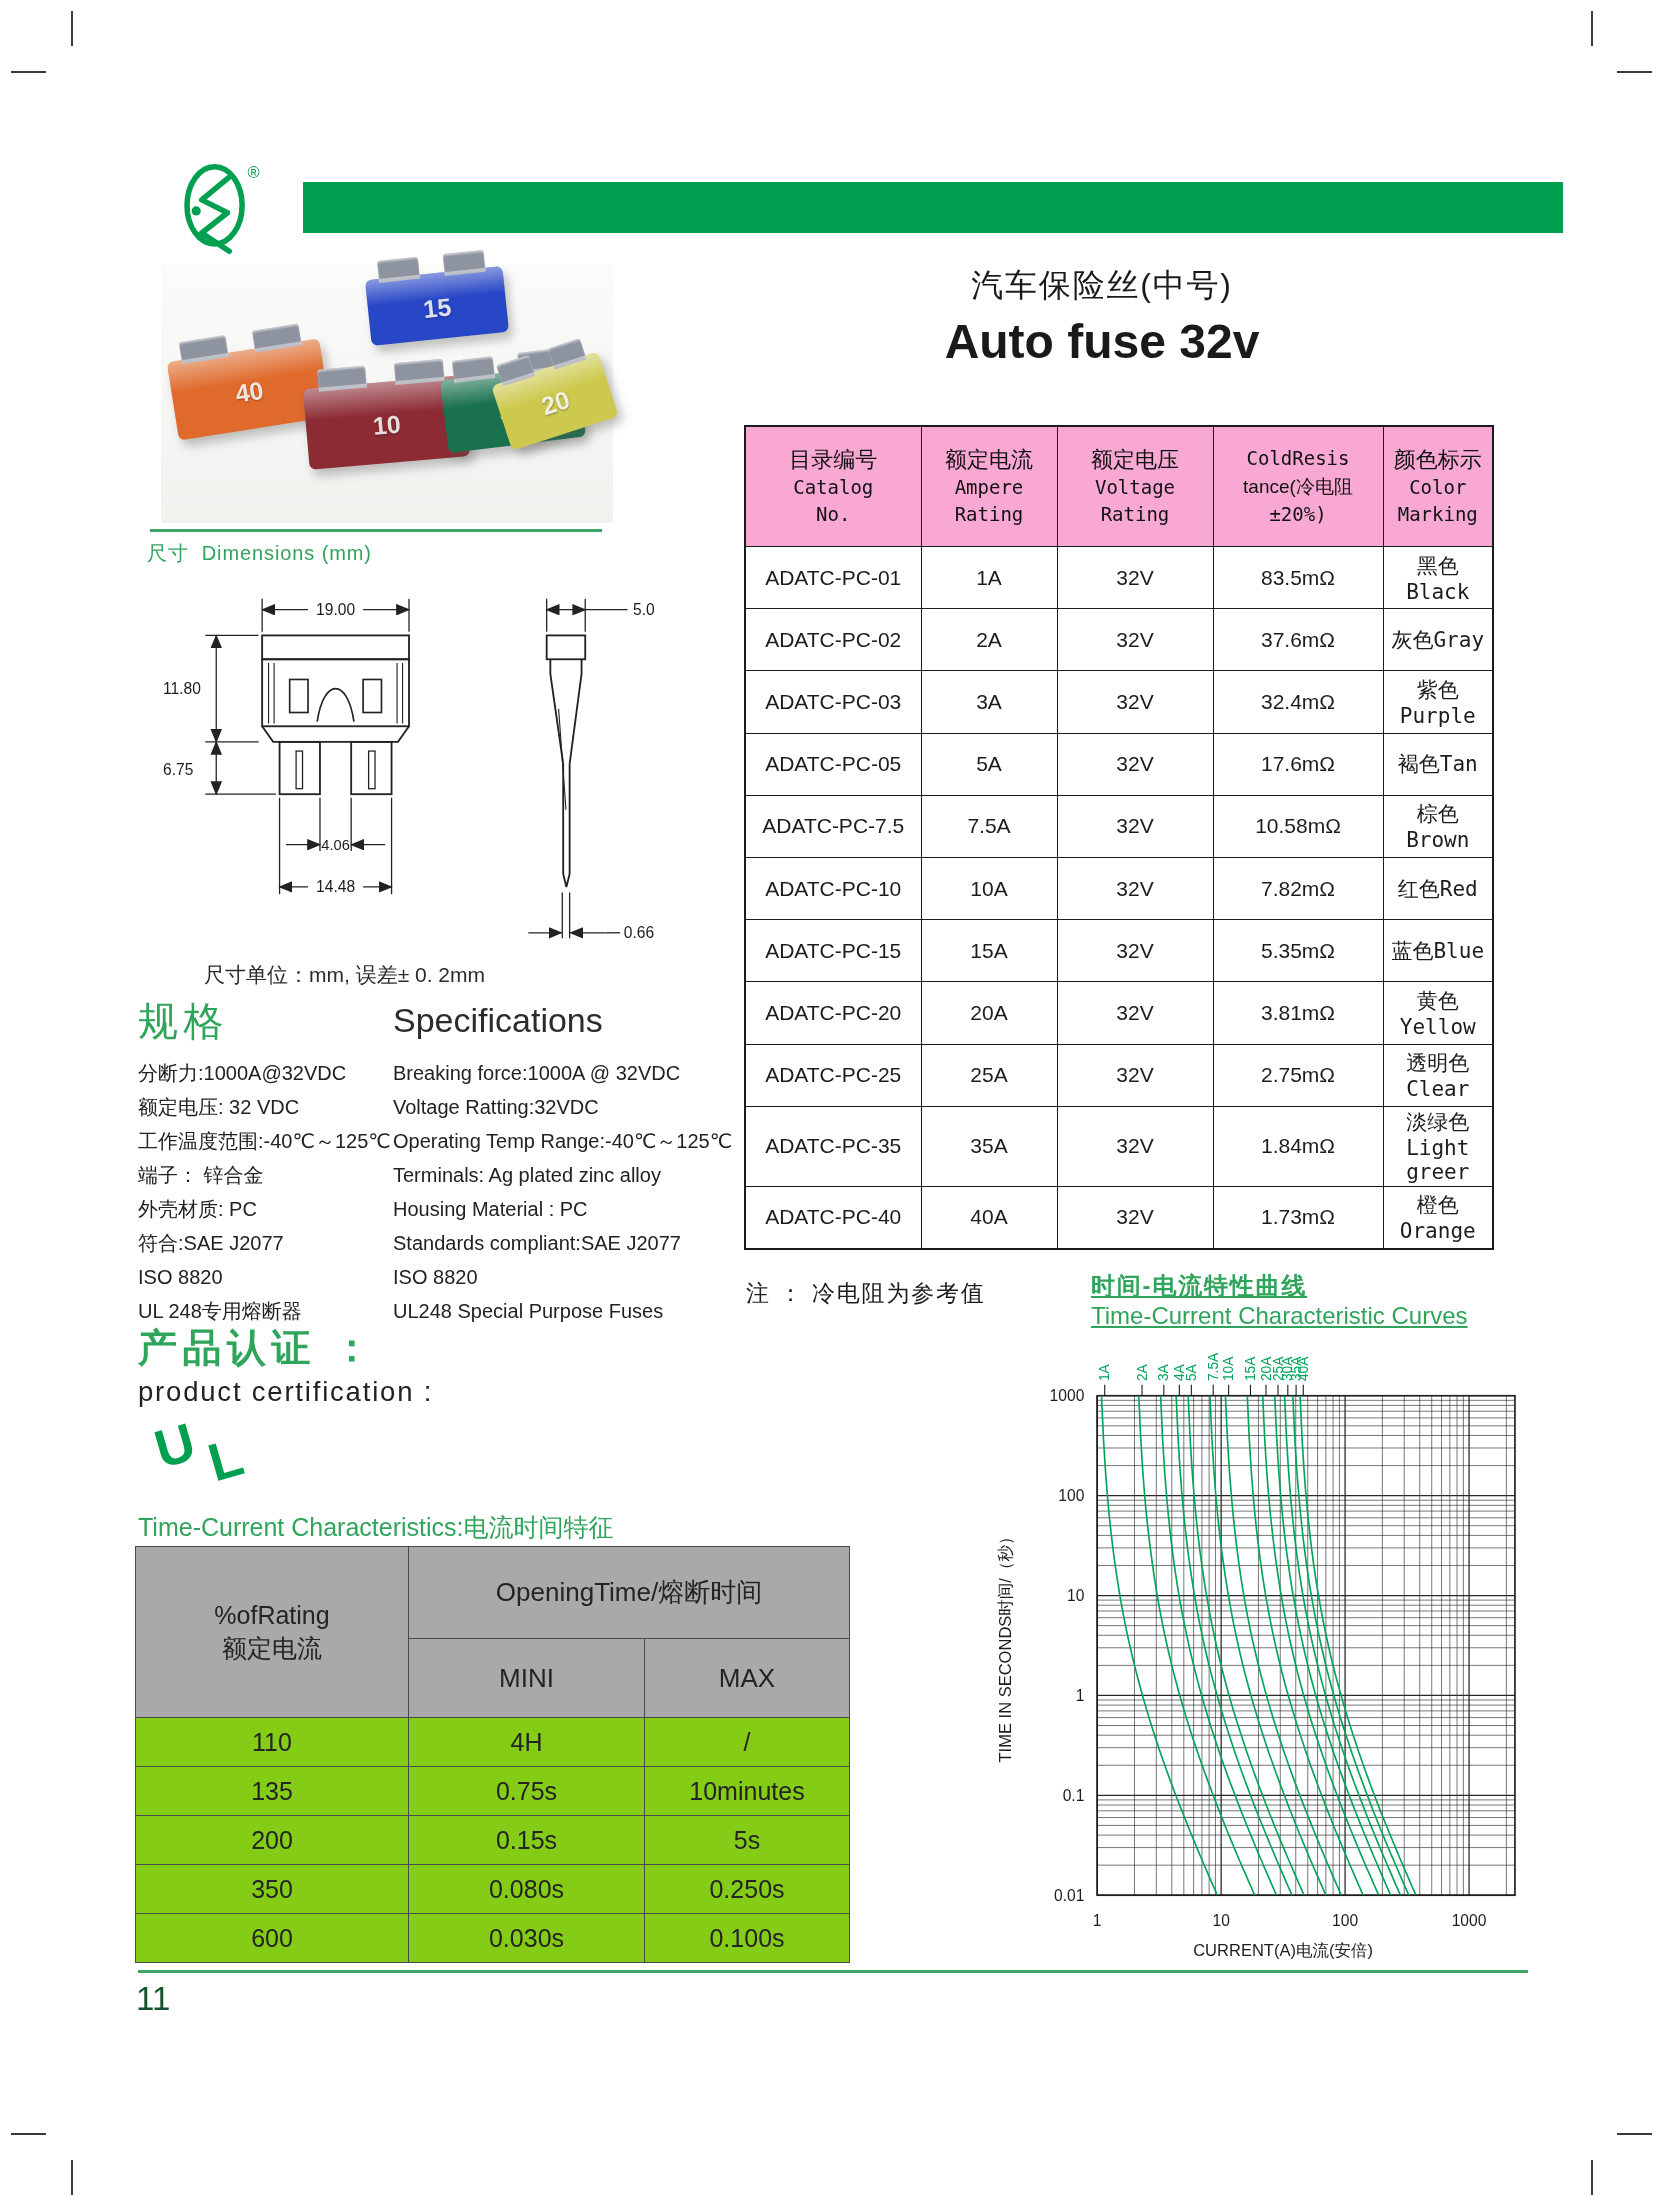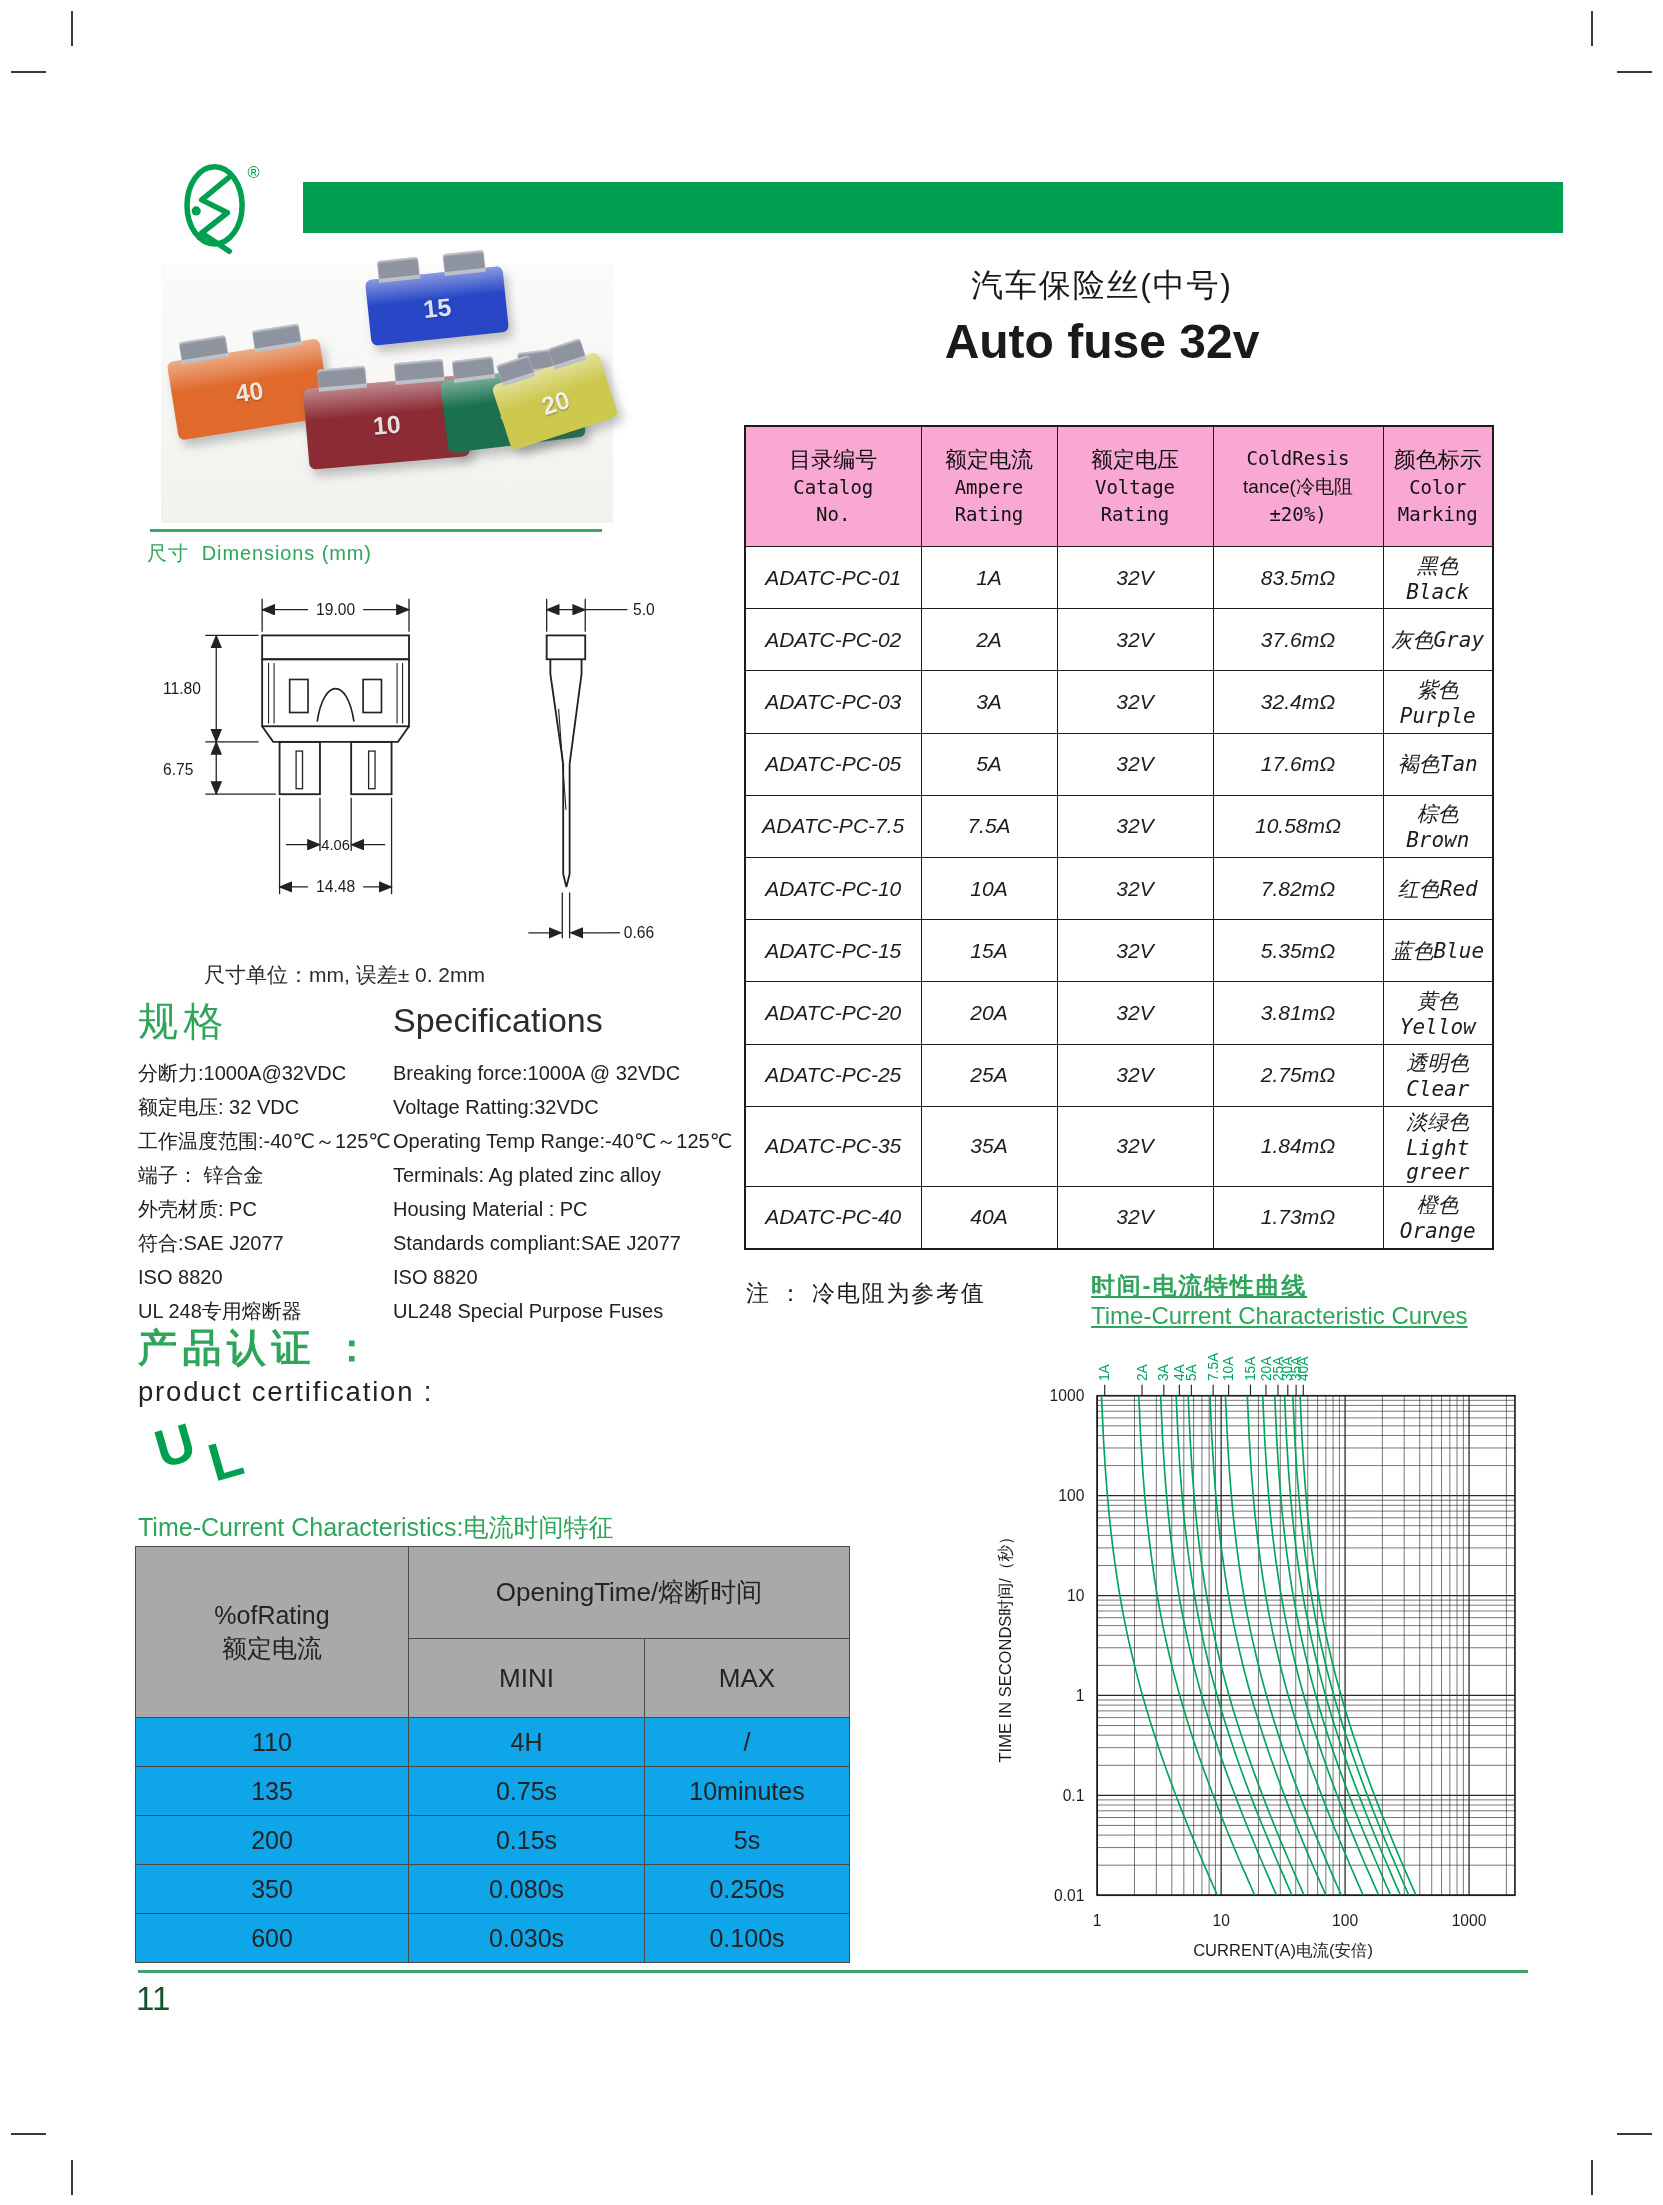--- a/index.html
+++ b/index.html
@@ -25,37 +25,37 @@
   .spec-en-head{position:absolute;left:393px;top:1001px;font-size:34px;color:#2b2b2b;}
   .spec-col{position:absolute;top:1056px;font-size:20px;color:#222;line-height:34px;white-space:nowrap;}
   .spec-col-zh{left:138px;} .spec-col-en{left:393px;}
   .cert-zh{position:absolute;left:138px;top:1321px;font-size:39px;font-weight:600;color:#2fa45b;letter-spacing:5.5px;}
   .cert-en{position:absolute;left:138px;top:1376px;font-size:27.5px;color:#222;letter-spacing:1.8px;}
   .tc-head{position:absolute;left:138px;top:1511px;font-size:25px;color:#2fa45b;}
   
   .ptable{position:absolute;left:744px;top:425px;width:748px;height:825px;border-collapse:collapse;table-layout:fixed;border:2.8px solid #1b1b1b;}
   .ptable th,.ptable td{border:1.8px solid #1b1b1b;text-align:center;vertical-align:middle;padding:0 1.8px;}
   .ptable th{background:#f9a8d4;height:119px;font-weight:normal;}
-  .ptable td{height:59px;font-size:21px;color:#1c1c1c;font-style:italic;}
+  .ptable td{height:59px;font-size:21px;color:#1c1c1c;}
   .hz{font-size:22px;color:#111;line-height:29px;}
   .he{font-family:"DejaVu Sans Mono",monospace;font-size:19px;color:#111;line-height:27px;}
   .color-cell{font-family:"DejaVu Sans Mono",monospace;font-size:18.4px;}
   
   .note{position:absolute;left:746px;top:1278px;font-size:23px;color:#1d1d1d;letter-spacing:1.8px;}
   
   .chart-title{position:absolute;left:1091px;top:1270px;color:#2fa45b;text-decoration:underline;}
   .chart-title .t1{font-size:24px;font-weight:bold;letter-spacing:1.8px;}
   .chart-title .t2{font-size:24px;}
   .tc-chart{position:absolute;left:987px;top:1311px;}
   
   .otable{position:absolute;left:135px;top:1546px;width:714px;border-collapse:collapse;table-layout:fixed;}
   .otable td{border:1.8px solid #4a4a4a;text-align:center;vertical-align:middle;color:#242424;}
   .otable .hd{background:#a9a9a9;}
   .otable .r1{height:92px;margin-left:43px;} .otable .r2{height:79px;}
-  .otable .dr{height:46px;font-size:25px;background:#0ea5e9;}
+  .otable .dr{height:46px;font-size:25px;background:#84cc16;}
   .oth1{font-size:25px;line-height:33px;}
   .oth2{font-size:26px;}
   
   .title-block{position:absolute;left:845px;top:264px;width:514px;text-align:center;color:#1a1a1a;}
   .title-block .zh{font-size:32px;font-weight:normal;letter-spacing:1.8px;}
   .title-block .en{font-size:48px;font-weight:bold;margin-top:5.5px;}
   
   .footer-line{position:absolute;left:138px;top:1970px;width:1390px;height:2.8px;background:#3fa568;}
   .page-num{position:absolute;left:136px;top:1980px;font-size:33px;color:#14532d;text-align:center;}
   svg text{font-family:"Liberation Sans","DejaVu Sans",sans-serif;}

